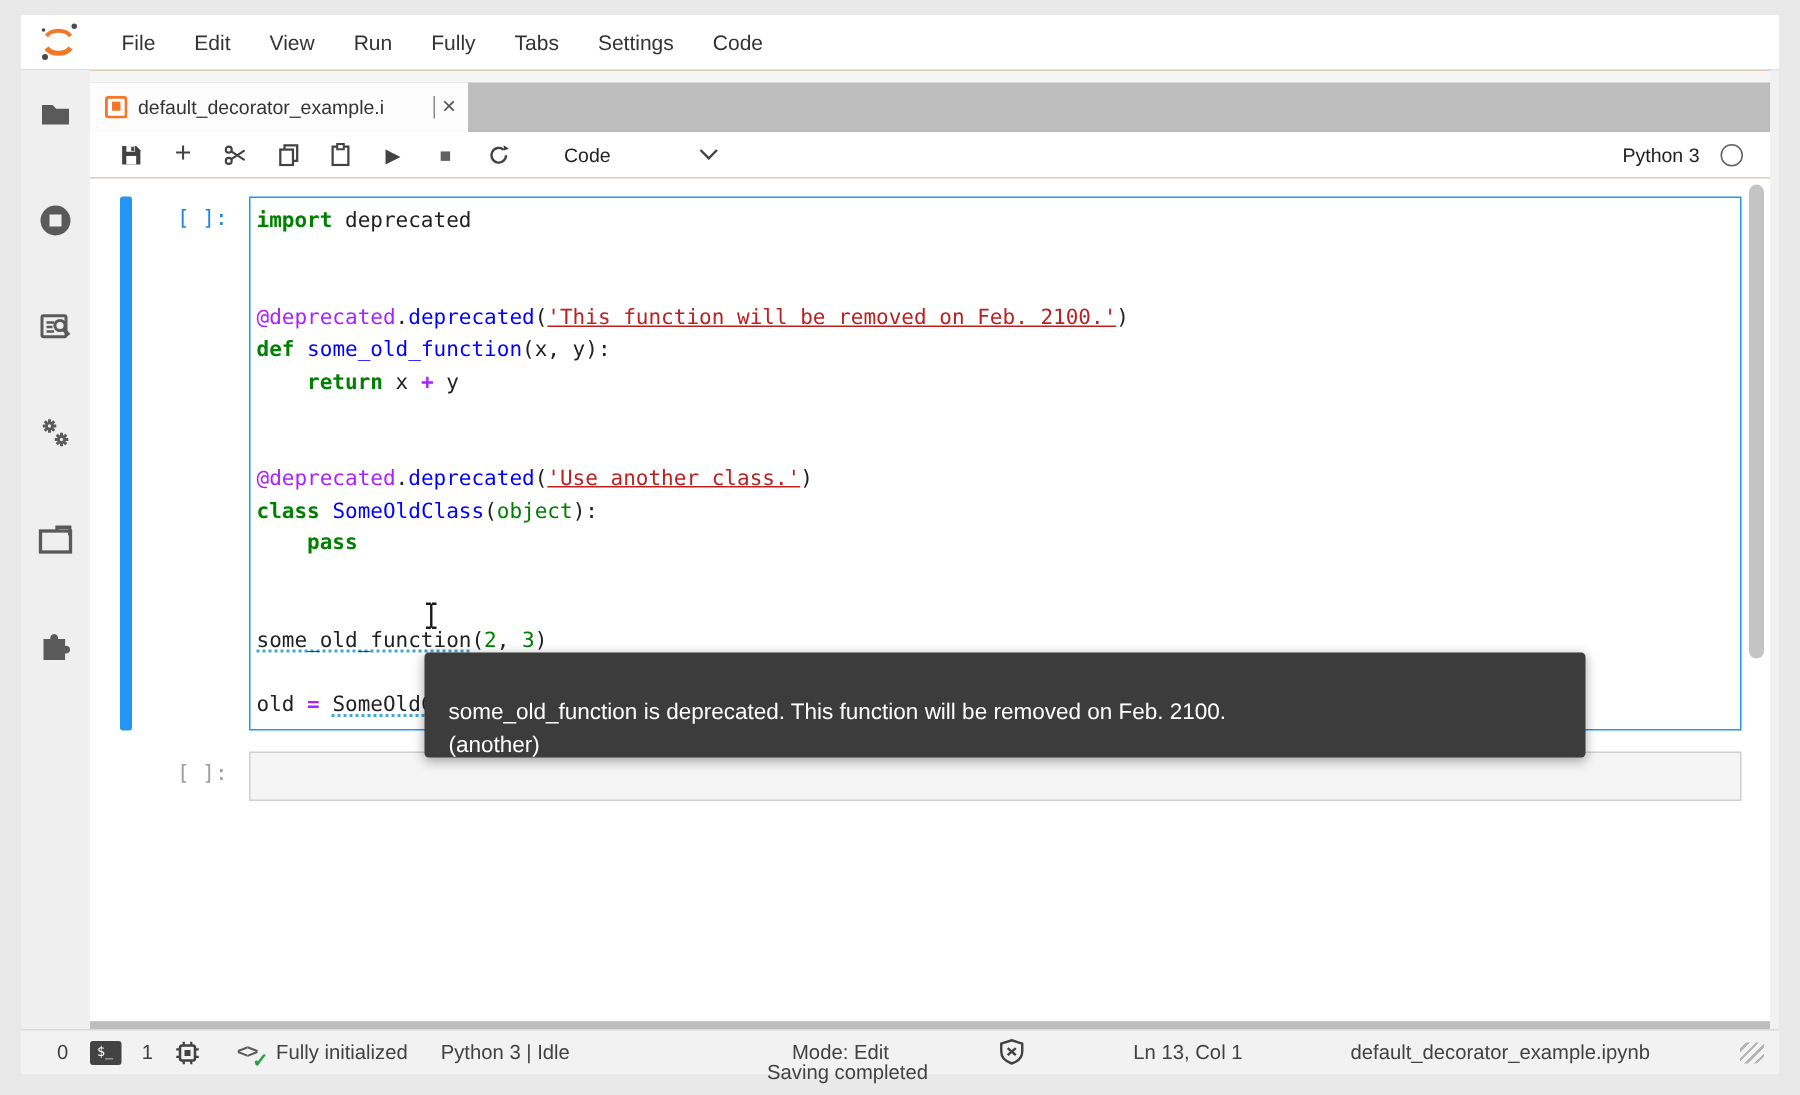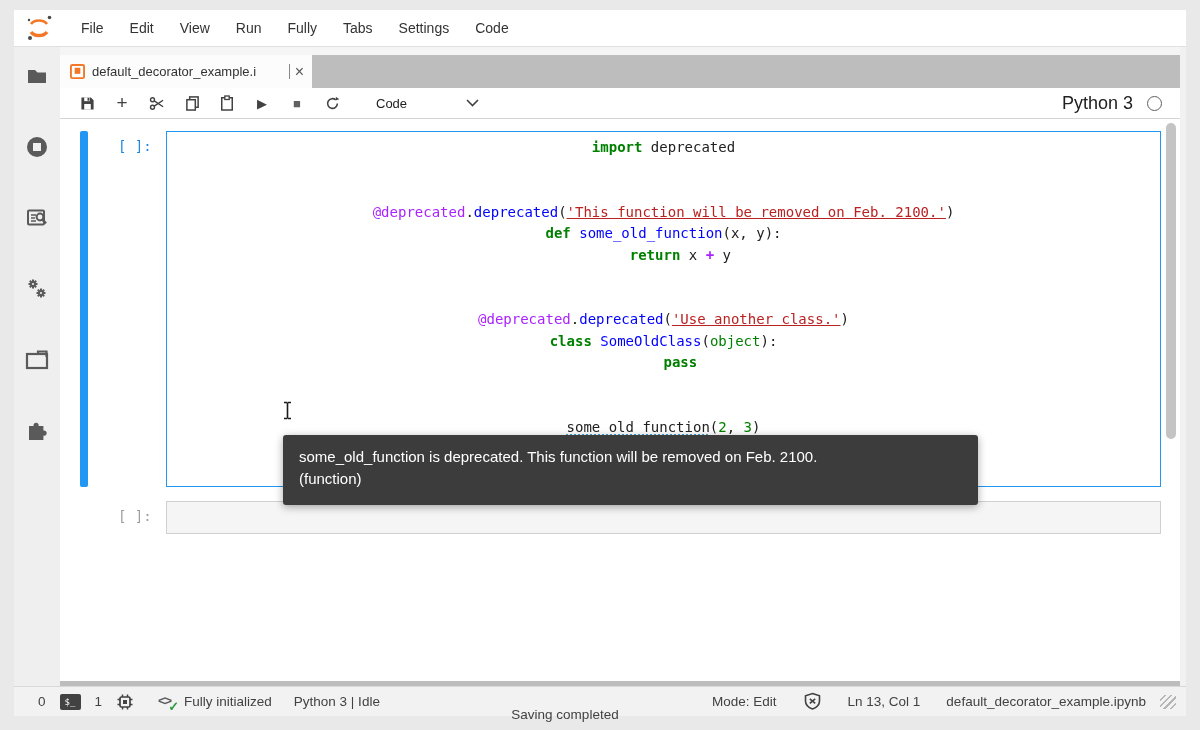--- a/index.html
+++ b/index.html
@@ -31,63 +31,63 @@
   .tab-close { font-size:16px; color:#555; margin-left:5px; line-height:1; }
 
   
   .toolbar { height:31px; background:#fff; border-bottom:1px solid #d4d4d4; display:flex; align-items:center; padding:0 12px 0 14px; flex:0 0 auto; }
   .tb-btn { width:26px; height:24px; display:flex; align-items:center; justify-content:center; margin-right:9px; color:#424242; font-size:14px; }
   .tb-run { font-size:13px; color:#424242; }
   .tb-stop { font-size:13px; color:#616161; }
   .celltype { font-size:13px; color:#212121; margin-left:22px; }
   .celltype-chevron { margin-left:52px; }
   .tb-spacer { flex:1; }
-  .kernel-name { font-size:18px; color:#212121; margin-right:14px; }
+  .kernel-name { font-size:13px; color:#212121; margin-right:14px; }
   .kernel-circle { width:15px; height:15px; border:1.6px solid #616161; border-radius:50%; margin-right:6px; }
 
   
   .notebook { flex:1 1 auto; background:#fff; position:relative; overflow:hidden; }
   .cell { display:flex; }
   .cell-1 { margin-top:12px; }
   .cell-2 { margin-top:14px; }
   .collapser { margin-left:20px; width:8px; border-radius:2px; flex:0 0 auto; }
   .collapser.active { background:#2196f3; }
   .collapser.idle { background:transparent; }
   .prompt { margin-left:30px; width:48px; flex:0 0 auto; font-family:"DejaVu Sans Mono", monospace; font-size:14px; padding-top:7px; }
   .prompt.blue { color:#1e88e5; }
   .prompt.gray { color:#9e9e9e; }
   .editor { flex:1 1 auto; margin-right:19px; }
   .editor-active { border:1px solid #2196f3; background:#fff; padding:5px 4px; }
   .editor-empty { border:1px solid #d0d0d0; background:#f5f5f5; height:33px; }
-  pre.code { font-family:"DejaVu Sans Mono", monospace; font-size:14px; line-height:21.5px; color:#212121; white-space:pre;text-align:center; }
+  pre.code { font-family:"DejaVu Sans Mono", monospace; font-size:14px; line-height:21.5px; color:#212121; white-space:pre; }
   .tok-kw { color:#008000; font-weight:bold; }
   .tok-def { color:#0000ff; }
   .tok-dec { color:#aa22ff; }
   .tok-str { color:#ba2121;text-decoration:underline; }
   .tok-num { color:#008000; }
   .tok-op { color:#aa22ff; font-weight:bold; }
   .tok-bi { color:#008000; }
   .tok-pl { color:#212121; }
   .tok-u { text-decoration:underline dotted #3fa7d6; text-decoration-thickness:1.5px; text-underline-offset:3px; }
 
   .scroll-thumb { position:absolute; right:4px; top:4px; width:10px; height:316px; background:#c4c4c4; border-radius:5px; }
 
-  .tooltip { position:absolute; left:223px; top:316px; width:695px; height:70px; background:#3c3c3c; color:#fff; border-radius:3px; padding:11px 16px; font-size:15px; line-height:22px; box-shadow:0 2px 8px rgba(0,0,0,.35); z-index:10; }
+  .tooltip { position:absolute; left:223px; top:316px; width:774px; height:70px; background:#3c3c3c; color:#fff; border-radius:3px; padding:29px 16px; font-size:15px; line-height:22px; box-shadow:0 2px 8px rgba(0,0,0,.35); z-index:10; }
 
   .ibeam { position:absolute; left:222px; top:282px; z-index:5; }
 
   
   .statusbar { height:30px; background:#f2f2f2; border-top:1px solid #d9d9d9; display:flex; align-items:center; padding:0 10px 0 24px; flex:0 0 auto; font-size:13.5px; color:#424242; position:relative; }
   .sb-item { margin-right:14px; display:flex; align-items:center; }
   .term-badge { width:21px; height:16px; background:#424242; border-radius:2px; color:#fff; font-family:"DejaVu Sans Mono", monospace; font-size:9px; display:flex; align-items:center; justify-content:center; }
   .lsp-icon { position:relative; width:20px; height:18px; margin-right:6px; }
   .lsp-brackets { font-size:13px; font-weight:bold; color:#5a5a5a; letter-spacing:-1px; }
   .lsp-check { position:absolute; right:-1px; bottom:-3px; color:#2e9e44; font-size:13px; font-weight:bold; }
   .sb-center { position:absolute; left:551px; transform:translateX(-50%);margin-top:25px; }
-  .sb-right { margin-left:auto; display:flex; align-items:center; }
+  .sb-right { margin-left:auto; display:flex; align-items:center;gap:46px; }
   .sb-right .sb-item { margin-right:0; margin-left:26px; }
   .grip { width:16px; height:14px; margin-left:14px; background:repeating-linear-gradient(135deg, transparent 0 3px, #b5b5b5 3px 4.5px); }
 </style>
 </head>
 <body>
 
 <div class="app">
 
   <div class="menubar">
     <div class="logo">
@@ -242,21 +242,21 @@
           </div>
 
           <div class="cell cell-2">
             <div class="collapser idle"></div>
             <div class="prompt gray">[ ]:</div>
             <div class="editor editor-empty"></div>
           </div>
 
           <div class="tooltip">
             <div>some_old_function is deprecated. This function will be removed on Feb. 2100.</div>
-            <div>(function)</div>
+            <div>(another)</div>
           </div>
 
           <div class="ibeam">
             <svg width="11" height="19" viewBox="0 0 11 19">
                 <path d="M2 1.5 h3 M6 1.5 h3 M5.5 1.5 V17.5 M2 17.5 h3 M6 17.5 h3 M4.5 1.5 a1.5 1.5 0 0 0 1 0 M4.5 17.5 a1.5 1.5 0 0 1 1 0" stroke="#1a1a1a" stroke-width="1.6" fill="none"></path>
               </svg>
           </div>
 
           <div class="scroll-thumb"></div>
         </div>

